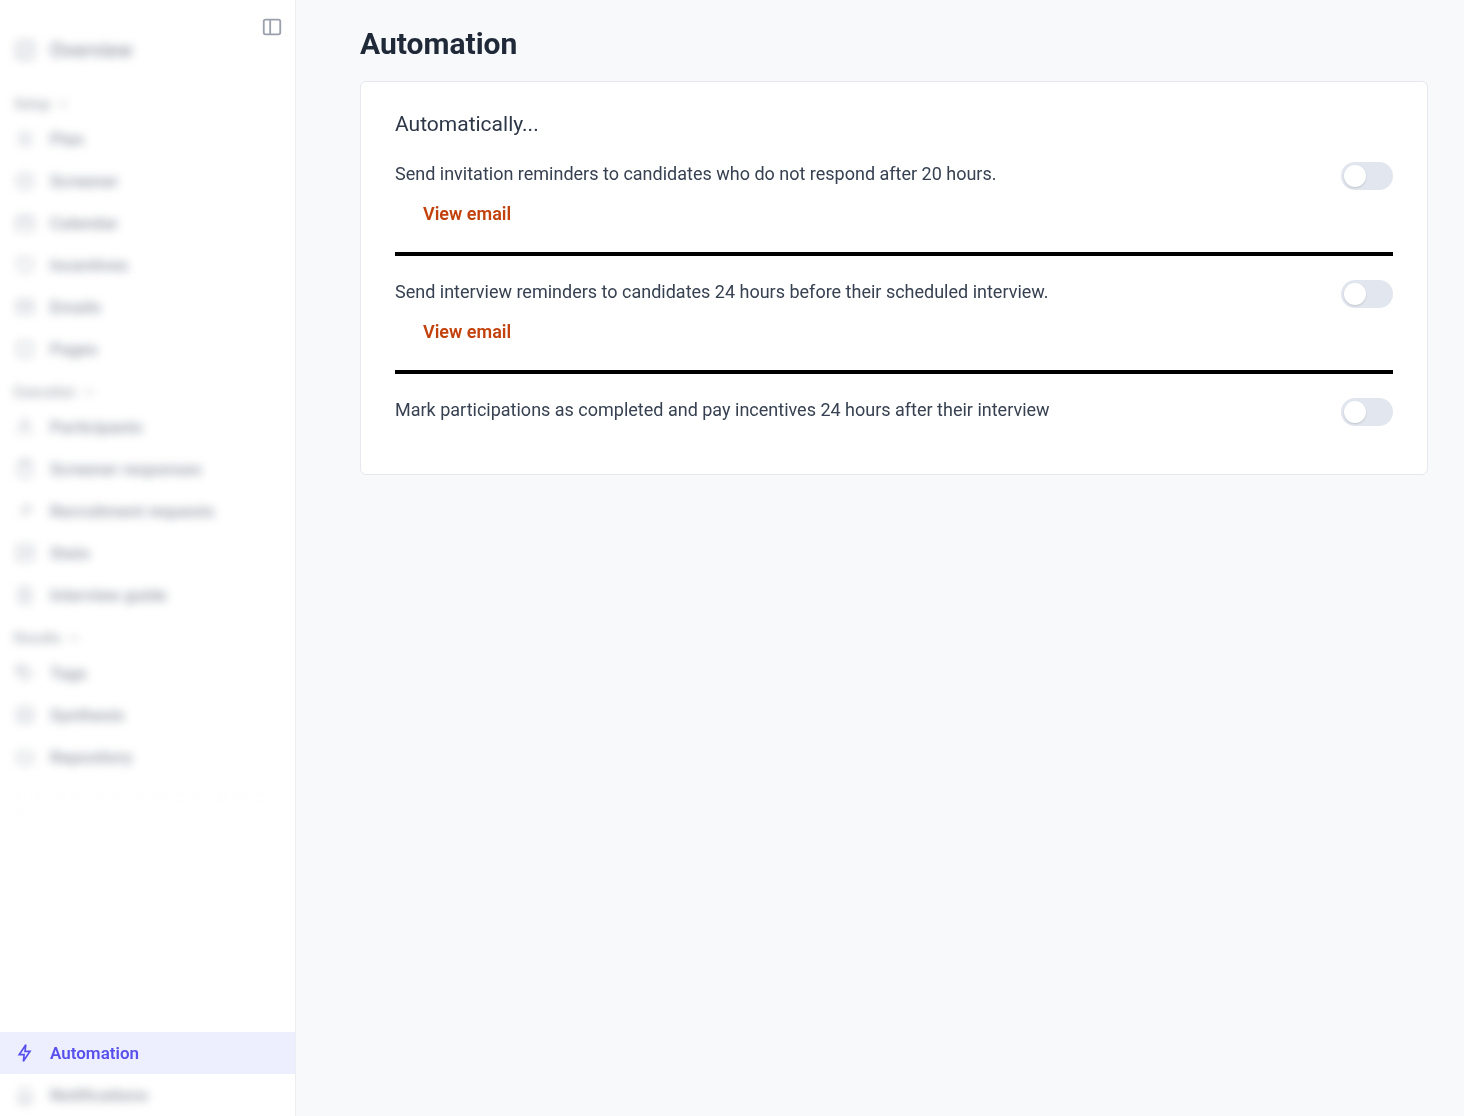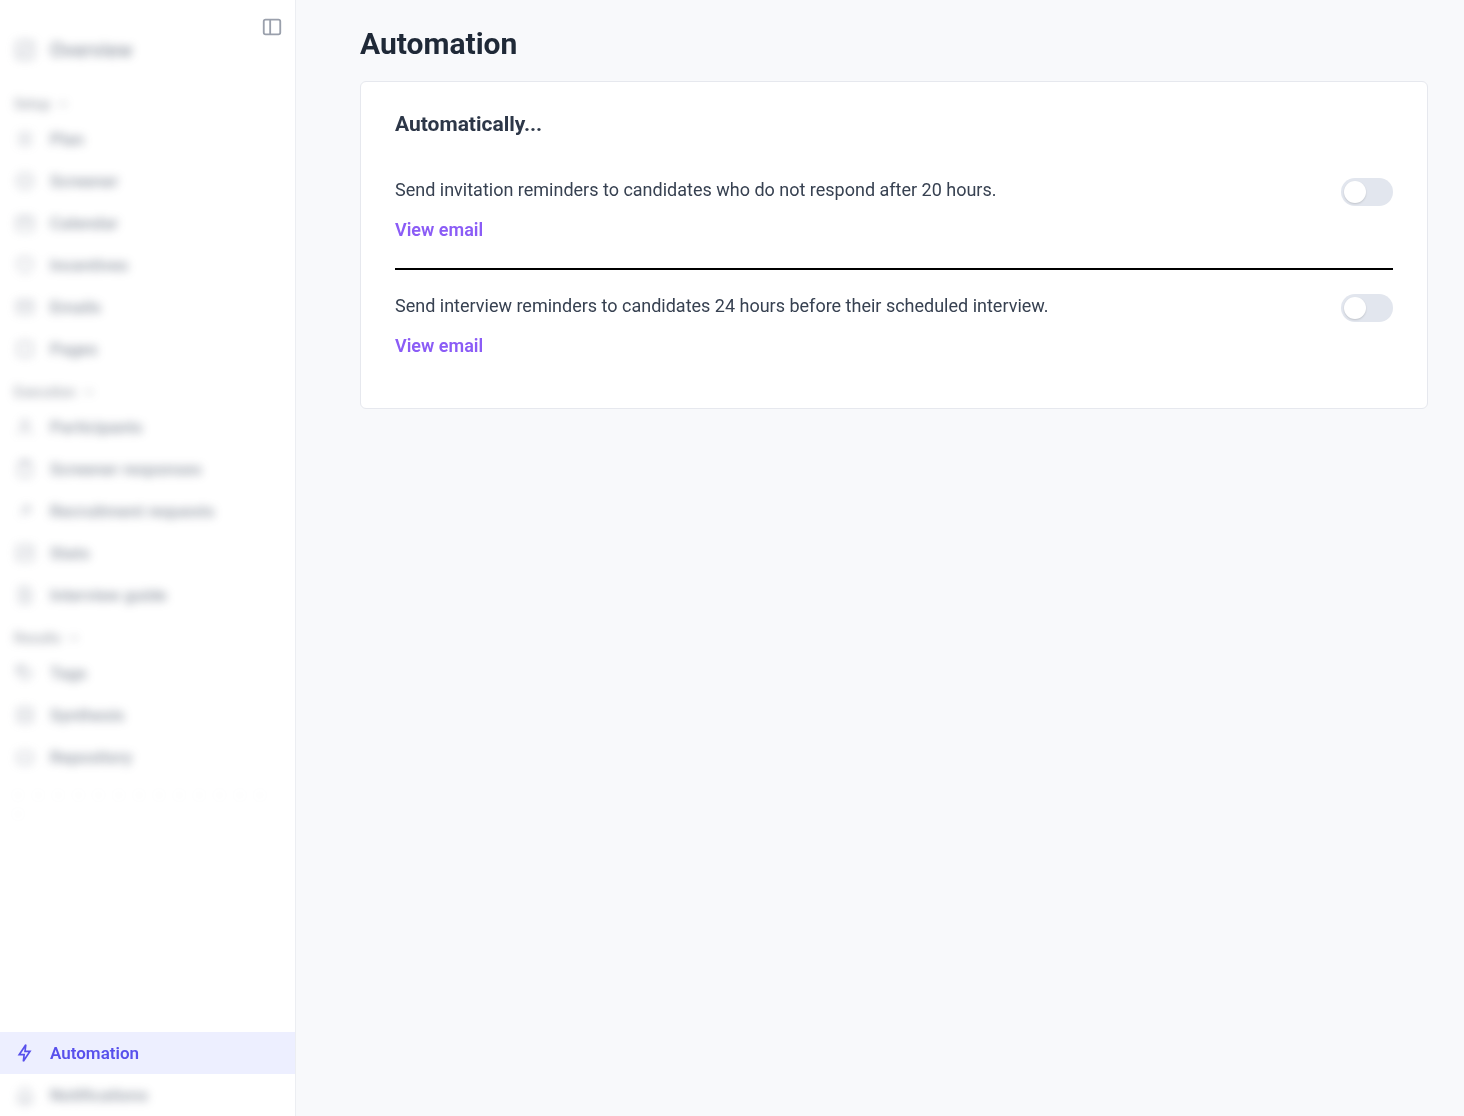--- a/index.html
+++ b/index.html
@@ -90,44 +90,45 @@
       margin-bottom: 20px;
     }
     .card {
       background: #ffffff;
       border: 1px solid #e6e8ee;
       border-radius: 6px;
       padding: 30px 34px 24px 34px;
     }
     .card-subtitle {
       font-size: 21px;
-      font-weight: 700;
+      font-weight: 400;
       color: #2d3748;
-      margin-bottom: 40px;
+      margin-bottom: 24px;
     }
     .setting-row {
       display: flex;
       justify-content: space-between;
       align-items: flex-start;
       padding: 22px 0 24px 0;
-      border-top: 2px solid #000000;
+      border-top: 4px solid #000000;
     }
     .setting-row:first-of-type { border-top: none; padding-top: 0; }
     .setting-text {
       flex: 1;
       font-size: 18px;
       color: #374151;
       line-height: 1.55;
       padding-right: 34px;
     }
     .link-row { margin-top: 12px; }
     .link {
-      color: #8b5cf6;
+      color: #c2410c;
       font-weight: 600;
       font-size: 18px;
+      margin-left: 28px;
       cursor: pointer;
     }
 
     
     .toggle {
       width: 52px; height: 28px; border-radius: 14px;
       background: #e2e6ee;
       position: relative;
       flex-shrink: 0;
       margin-top: 2px;
@@ -368,17 +369,25 @@
           <div>Send interview reminders to candidates 24 hours before their scheduled interview.</div>
           <div class="link-row">
             <span class="link">View email</span>
           </div>
         </div>
         <div class="toggle">
           <div class="knob"></div>
         </div>
       </div>
 
+      <div class="setting-row">
+        <div class="setting-text">
+          <div>Mark participations as completed and pay incentives 24 hours after their interview</div>
+        </div>
+        <div class="toggle">
+          <div class="knob"></div>
+        </div>
+      </div>
 
 
     </div>
   </main>
 </div>
 
 </body></html>

